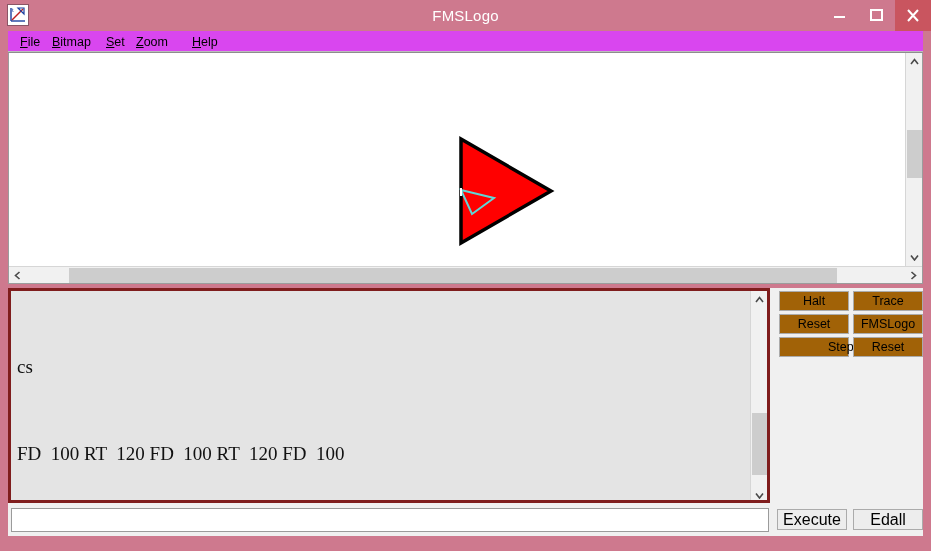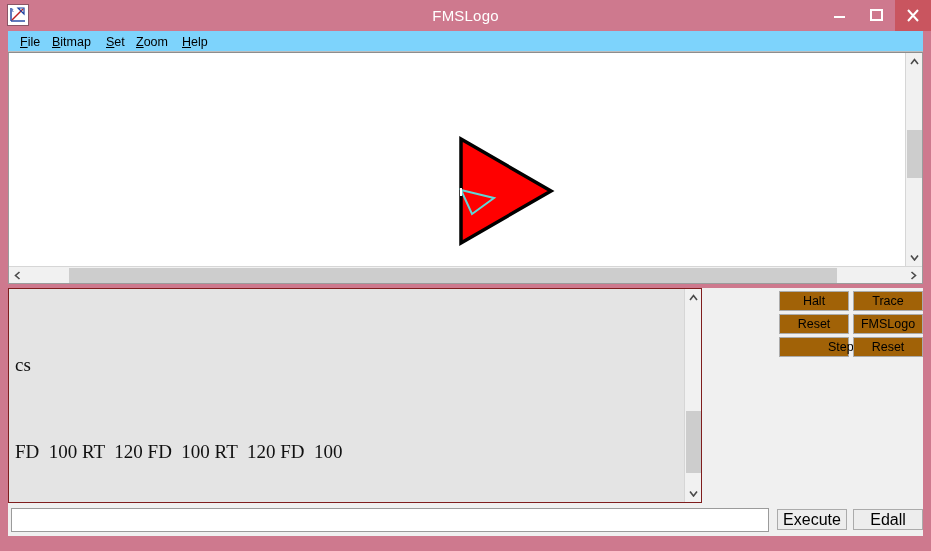--- a/index.html
+++ b/index.html
@@ -63,21 +63,21 @@
     width: 36px;
     background: #c9555f;
   }
 
   
   .menubar {
     position: absolute;
     left: 8px; top: 31px;
     width: 915px;
     height: 21px;
-    background: #7dd3fc;
+    background: #d946ef;
     border-bottom: 1px solid #bdbdbd;
     box-sizing: border-box;
   }
   .menu-item {
     position: absolute;
     top: 3px;
     height: 16px;
     line-height: 16px;
     font-size: 12.5px;
     color: #000000;
@@ -153,24 +153,24 @@
     left: 8px; top: 288px;
     width: 915px;
     height: 248px;
     background: #f0f0f0;
     box-sizing: border-box;
   }
 
   .history-box {
     position: absolute;
     left: 0; top: 0;
-    width: 694px;
+    width: 762px;
     height: 215px;
     background: #e4e4e4;
-    border: 1px solid #7f1d1d;
+    border: 3px solid #7f1d1d;
     box-sizing: border-box;
     overflow: hidden;
   }
   .history-text {
     position: absolute;
     left: 6px; top: 3px;
     width: 735px;
     font-family: "Liberation Serif", "DejaVu Serif", serif;
     font-size: 19px;
     line-height: 29px;
@@ -285,21 +285,21 @@
         <path d="M13 10 L23 21 M23 10 L13 21" stroke="#ffffff" stroke-width="2" fill="none"></path>
       </svg>
     </div>
   </div>
 
   <div class="menubar">
     <div class="menu-item" style="left:8px;"><u>F</u>ile</div>
     <div class="menu-item" style="left:40px;"><u>B</u>itmap</div>
     <div class="menu-item" style="left:94px;"><u>S</u>et</div>
     <div class="menu-item" style="left:124px;"><u>Z</u>oom</div>
-    <div class="menu-item" style="left:170px;"><u>H</u>elp</div>
+    <div class="menu-item" style="left:180px;"><u>H</u>elp</div>
   </div>
 
   <div class="canvas-pane">
 
     <div class="canvas-surface">
       <svg class="turtle-drawing" width="897" height="213" viewBox="0 0 897 213">
 
         <polygon points="452,86 542,138 452,190" fill="#ff0000" stroke="#000000" stroke-width="3.5" stroke-linejoin="miter"></polygon>
 
         <polygon points="452,137 485,145 463,161" fill="none" stroke="#5fd6d6" stroke-width="2"></polygon>

